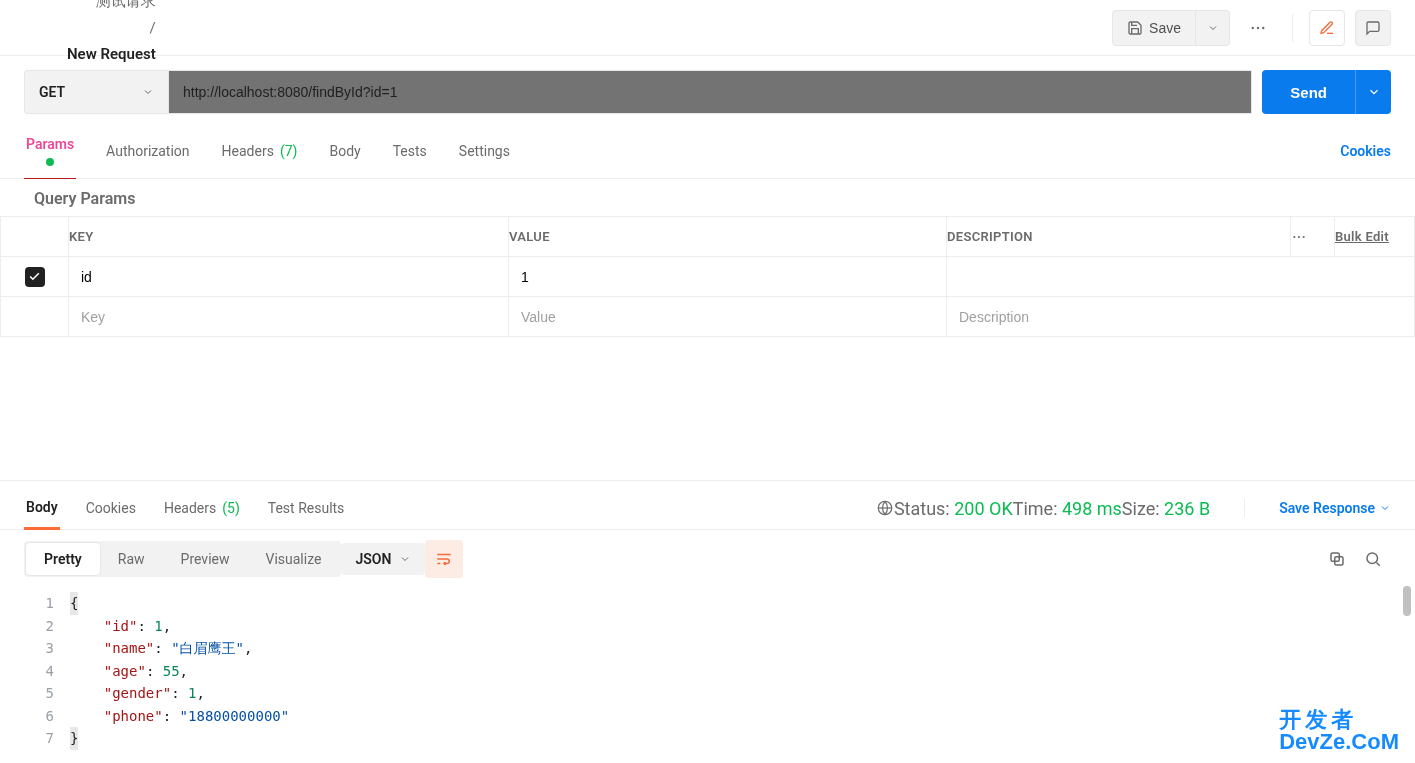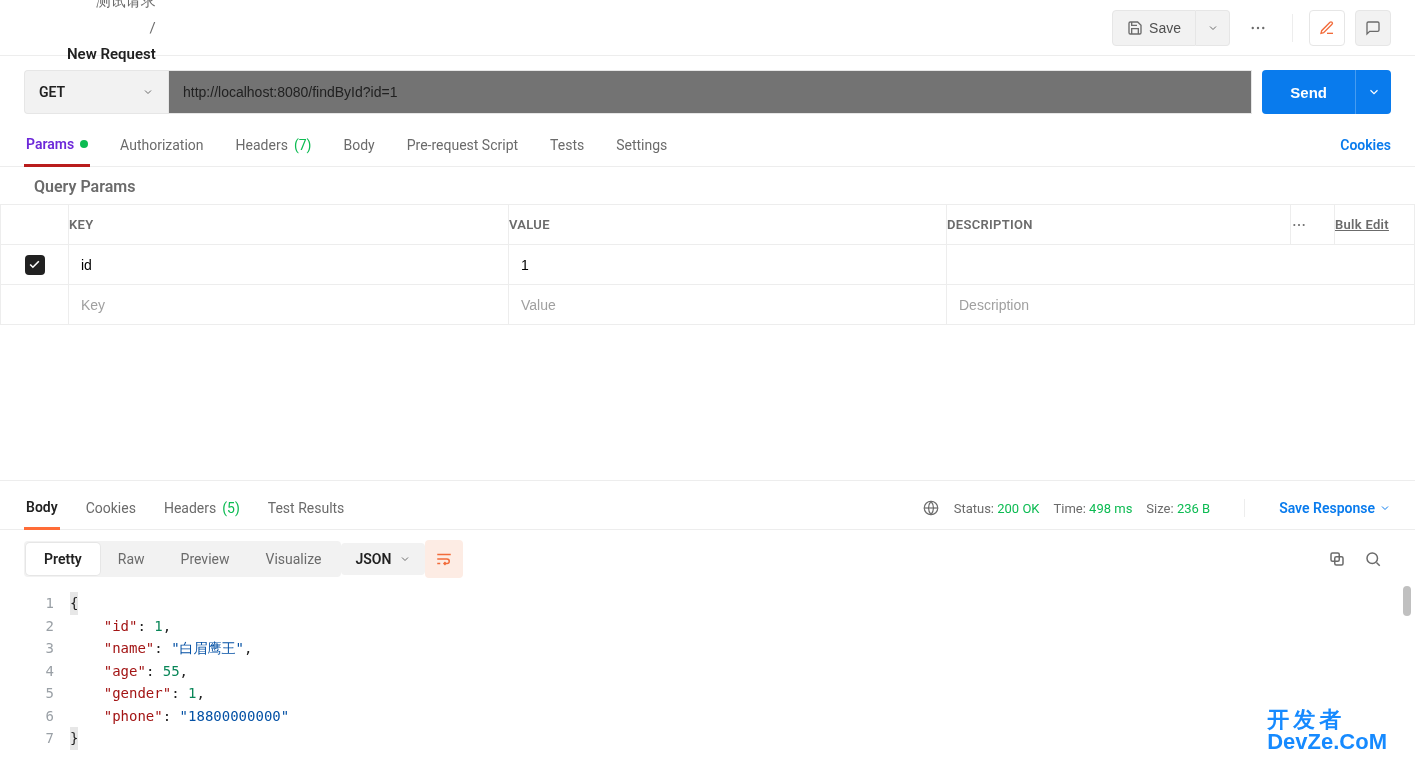--- a/index.html
+++ b/index.html
@@ -21,21 +21,21 @@
 
 .req-row { display: flex; align-items: center; gap: 0; padding: 14px 24px 4px 24px; }
 .method-select { width: 144px; height: 44px; background: #f2f2f2; border: 1px solid #e6e6e6; border-right: none; border-radius: 4px 0 0 4px; display: flex; align-items: center; justify-content: space-between; padding: 0 14px; font-weight: 600; cursor: pointer; color: #212121; }
 .url-input { flex: 1; height: 44px; border: 1px solid #e6e6e6; background: #737373; padding: 0 14px; font-size: 14px; color: #212121; outline: none; }
 .send-group { display: flex; margin-left: 10px; }
 .send-btn { background: #097bed; color: #fff; font-weight: 600; font-size: 15px; height: 44px; padding: 0 28px; border: none; border-radius: 4px 0 0 4px; cursor: pointer; }
 .send-caret { background: #097bed; height: 44px; width: 36px; border: none; border-left: 1px solid rgba(255,255,255,.25); border-radius: 0 4px 4px 0; display: flex; align-items: center; justify-content: center; cursor: pointer; }
 
 .tabs-row { display: flex; align-items: center; padding: 6px 24px 0 24px; border-bottom: 1px solid #ededed; gap: 28px; }
 .tab { padding: 12px 2px; color: #6b6b6b; cursor: pointer; font-size: 14px; display: flex; align-items: center; gap: 6px; }
-.tab.active { color: #6d28d9; font-weight: 600; border-bottom: 3px solid #b91c1c; margin-bottom: -1px; }
+.tab.active { color: #ec4899; font-weight: 600; border-bottom: 1px solid #b91c1c; margin-bottom: -1px; flex-direction: column; }
 .dot { width: 8px; height: 8px; background: #0cbb52; border-radius: 50%; display: inline-block; }
 .count { color: #0cbb52; }
 .tabs-row .spacer { flex: 1; }
 .cookies-link { color: #097bed; font-weight: 600; cursor: pointer; padding: 12px 0; }
 
 .section-title { padding: 10px 24px 8px 34px; font-size: 16px; font-weight: 600; color: #6b6b6b; }
 
 .params-table { width: 100%; border-collapse: collapse; }
 .params-table th, .params-table td { border: 1px solid #ededed; padding: 0; height: 40px; }
 .params-table th { background: #fff; color: #6b6b6b; font-weight: 600; text-align: left; font-size: 13px; letter-spacing: 0.3px; }
@@ -48,21 +48,21 @@
 .cell { padding: 0 12px; width: 100%; height: 100%; border: none; outline: none; font-size: 14px; background: transparent; }
 .cell::placeholder { color: #a0a0a0; }
 .chk { width: 20px; height: 20px; border-radius: 4px; background: #212121; display: inline-flex; align-items: center; justify-content: center; }
 .th-pad { padding: 0 12px; }
 
 .response-wrap { position: absolute; left: 0; right: 0; bottom: 0; top: 480px; display: flex; flex-direction: column; border-top: 1px solid #ededed; }
 .resp-tabs { display: flex; align-items: center; padding: 6px 24px 0 24px; border-bottom: 1px solid #ededed; gap: 24px; }
 .r-tab { padding: 12px 2px; color: #6b6b6b; cursor: pointer; font-size: 14px; display: flex; gap: 6px; align-items: center; }
 .r-tab.active { color: #212121; font-weight: 600; border-bottom: 3px solid #ff6c37; margin-bottom: -1px; }
 .resp-tabs .spacer { flex: 1; }
-.resp-meta { display: flex; align-items: center; gap: 14px; font-size: 13px; color: #6b6b6b; }
+.resp-meta { display: flex; align-items: center; font-size: 18px; color: #6b6b6b; }
 .resp-meta .v { color: #0cbb52; }
 .save-resp { color: #097bed; font-weight: 600; cursor: pointer; display: flex; align-items: center; gap: 4px; padding-right: 0; }
 .globe { width: 18px; height: 18px; }
 
 .viewbar { display: flex; align-items: center; padding: 10px 24px; }
 .seg { display: flex; background: #f2f2f2; border-radius: 4px; padding: 2px; }
 .seg-btn { padding: 8px 18px; color: #6b6b6b; cursor: pointer; border-radius: 4px; font-size: 14px; }
 .seg-btn.active { background: #fff; color: #212121; font-weight: 600; box-shadow: 0 0 0 1px #e6e6e6; }
 .lang-sel { display: flex; align-items: center; gap: 8px; background: #f2f2f2; border-radius: 4px; padding: 8px 14px; cursor: pointer; color: #212121; font-weight: 600; }
 .wrap-btn { width: 38px; height: 38px; border-radius: 4px; background: #fdece4; display: flex; align-items: center; justify-content: center; cursor: pointer; }
@@ -71,21 +71,21 @@
 .code-area { flex: 1; overflow: auto; padding: 4px 12px 24px 30px; font-family: Consolas, Menlo, monospace; font-size: 14px; line-height: 22.5px; }
 .code-line { display: flex; white-space: pre; }
 .gutter { width: 40px; text-align: right; color: #9aa0a6; user-select: none; padding-right: 16px; }
 .tok-brace { color: #212121; }
 .tok-brace.hl { background: #e7e7e7; }
 .tok-key { color: #a31515; }
 .tok-str { color: #0451a5; }
 .tok-num { color: #098658; }
 .tok-punc { color: #212121; }
 
-.watermark { position: absolute; right: 28px; bottom: 10px; font-size: 22px; line-height: 22px; color: #0a84ff; font-weight: 700; font-family: Arial, sans-serif; text-align: left; user-select: none; opacity: .95; }
+.watermark { position: absolute; right: 16px; bottom: 10px; font-size: 22px; line-height: 22px; color: #0a84ff; font-weight: 700; font-family: Arial, sans-serif; text-align: left; user-select: none; opacity: .95; }
 .watermark .l1 { letter-spacing: 4px; }
 .scroll-stub { position: absolute; right: 4px; top: 586px; width: 8px; height: 30px; background: #c0c0c0; border-radius: 4px; }
 
 svg { display: block; }
 </style>
 </head>
 <body>
 
 <div class="topbar">
   <div class="breadcrumb">
@@ -153,21 +153,20 @@
   <div class="tab active">
     <span>Params</span>
     <span class="dot"></span>
   </div>
   <div class="tab">Authorization</div>
   <div class="tab">
     <span>Headers</span>
     <span class="count">(7)</span>
   </div>
   <div class="tab">Body</div>
-  <div class="tab">Pre-request Script</div>
   <div class="tab">Tests</div>
   <div class="tab">Settings</div>
   <div class="spacer"></div>
   <div class="cookies-link">Cookies</div>
 </div>
 
 <div class="section-title">Query Params</div>
 
 <table class="params-table">
   <thead>

